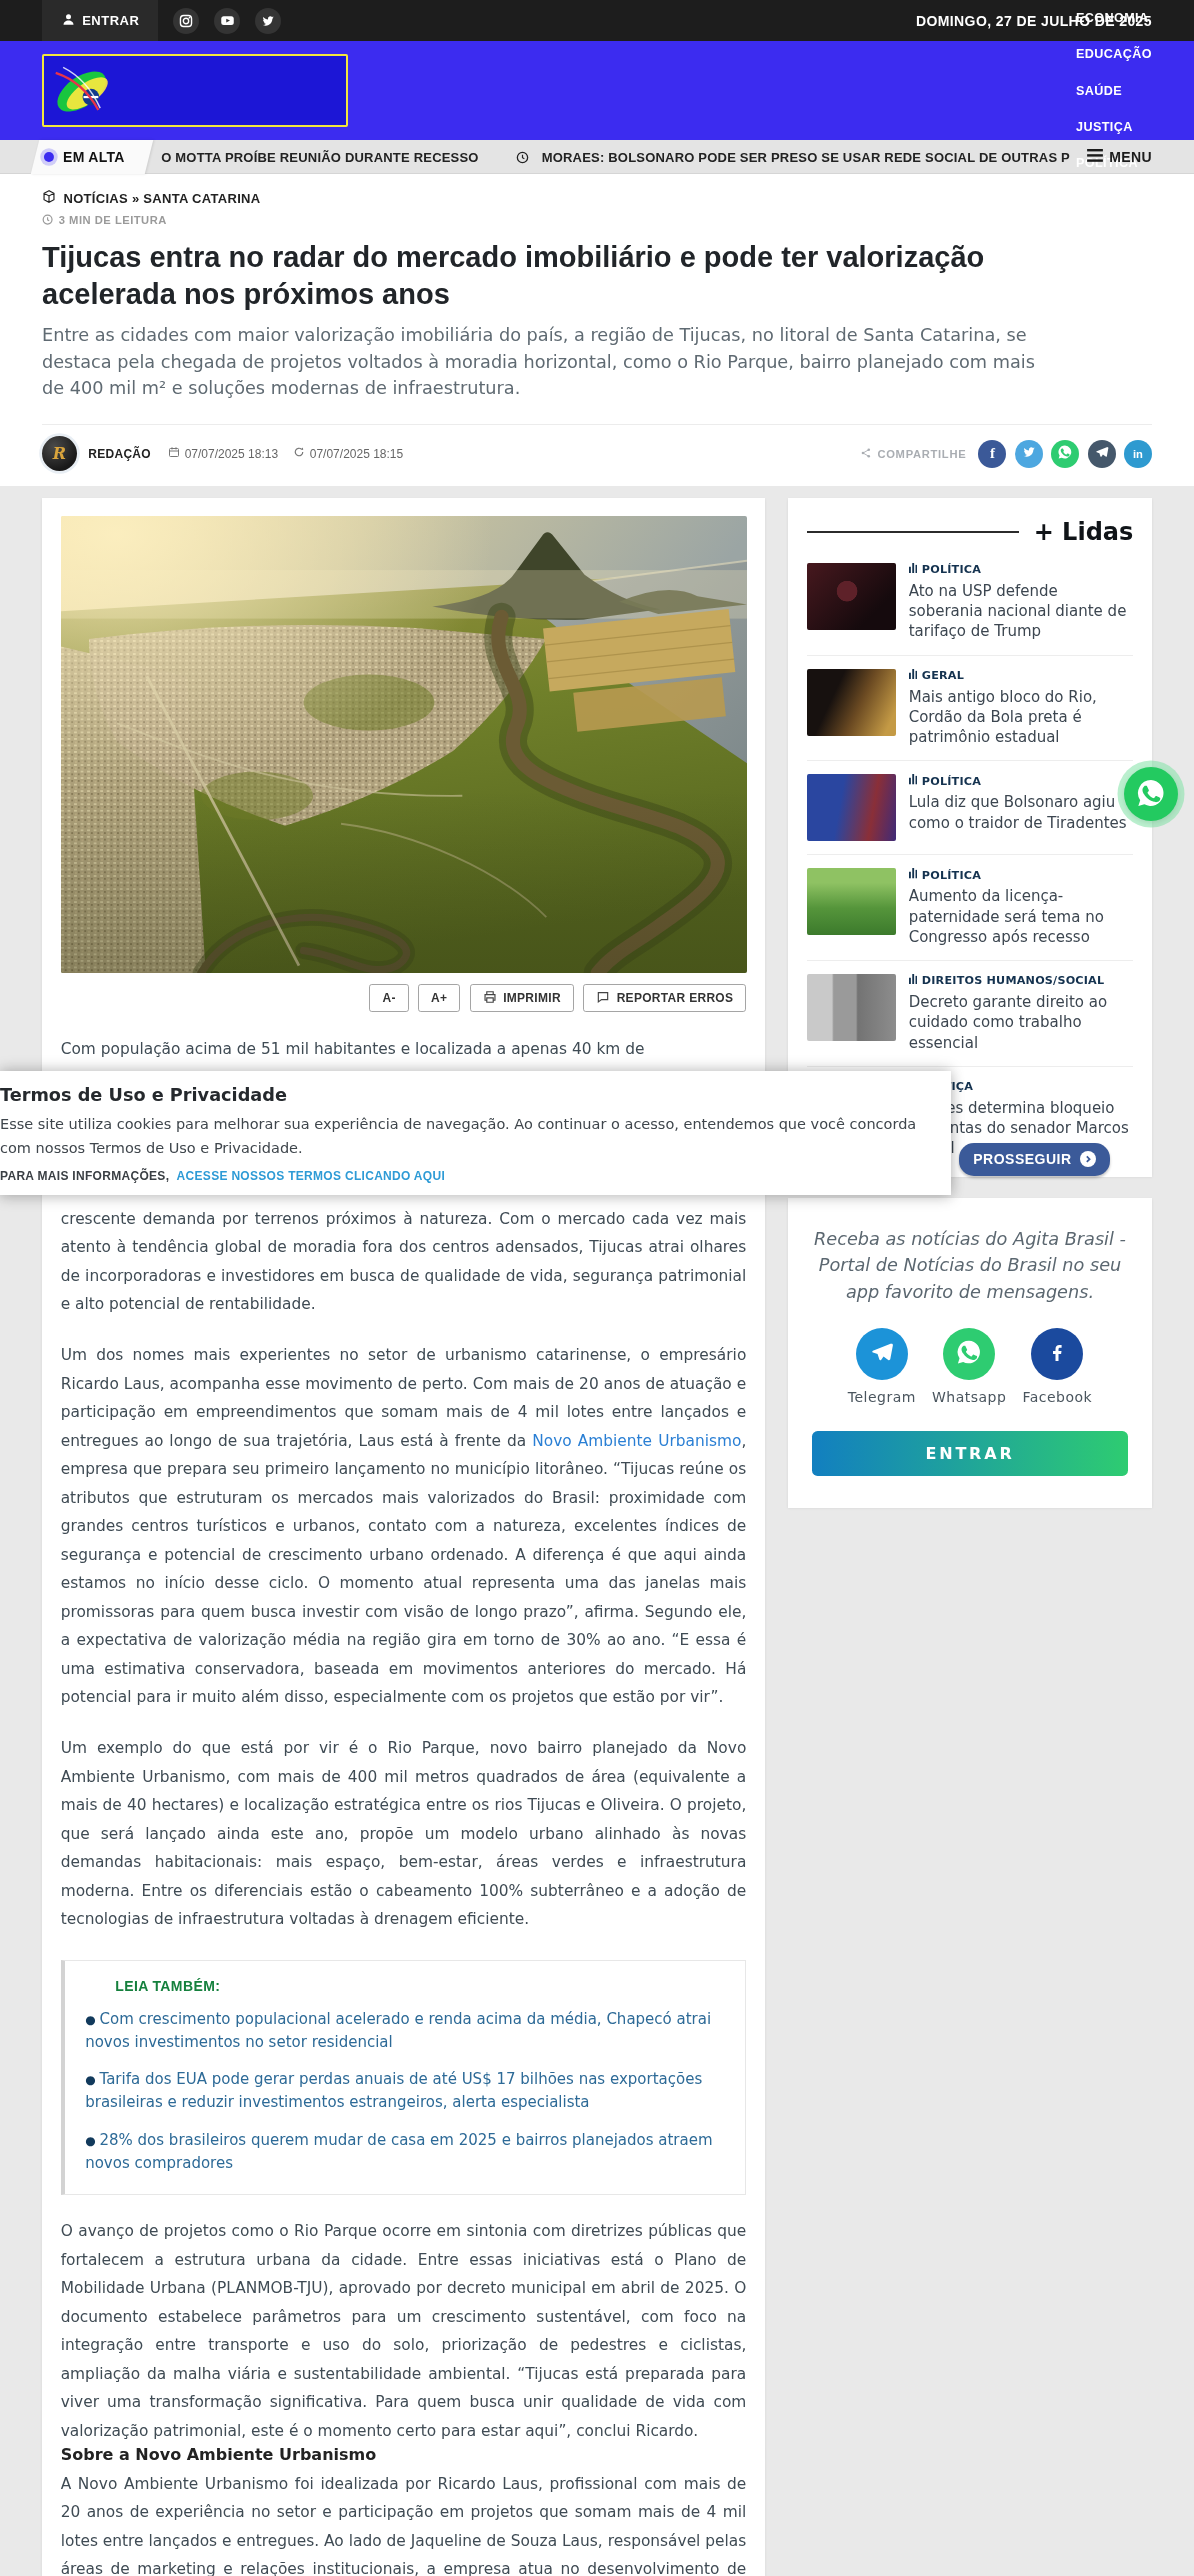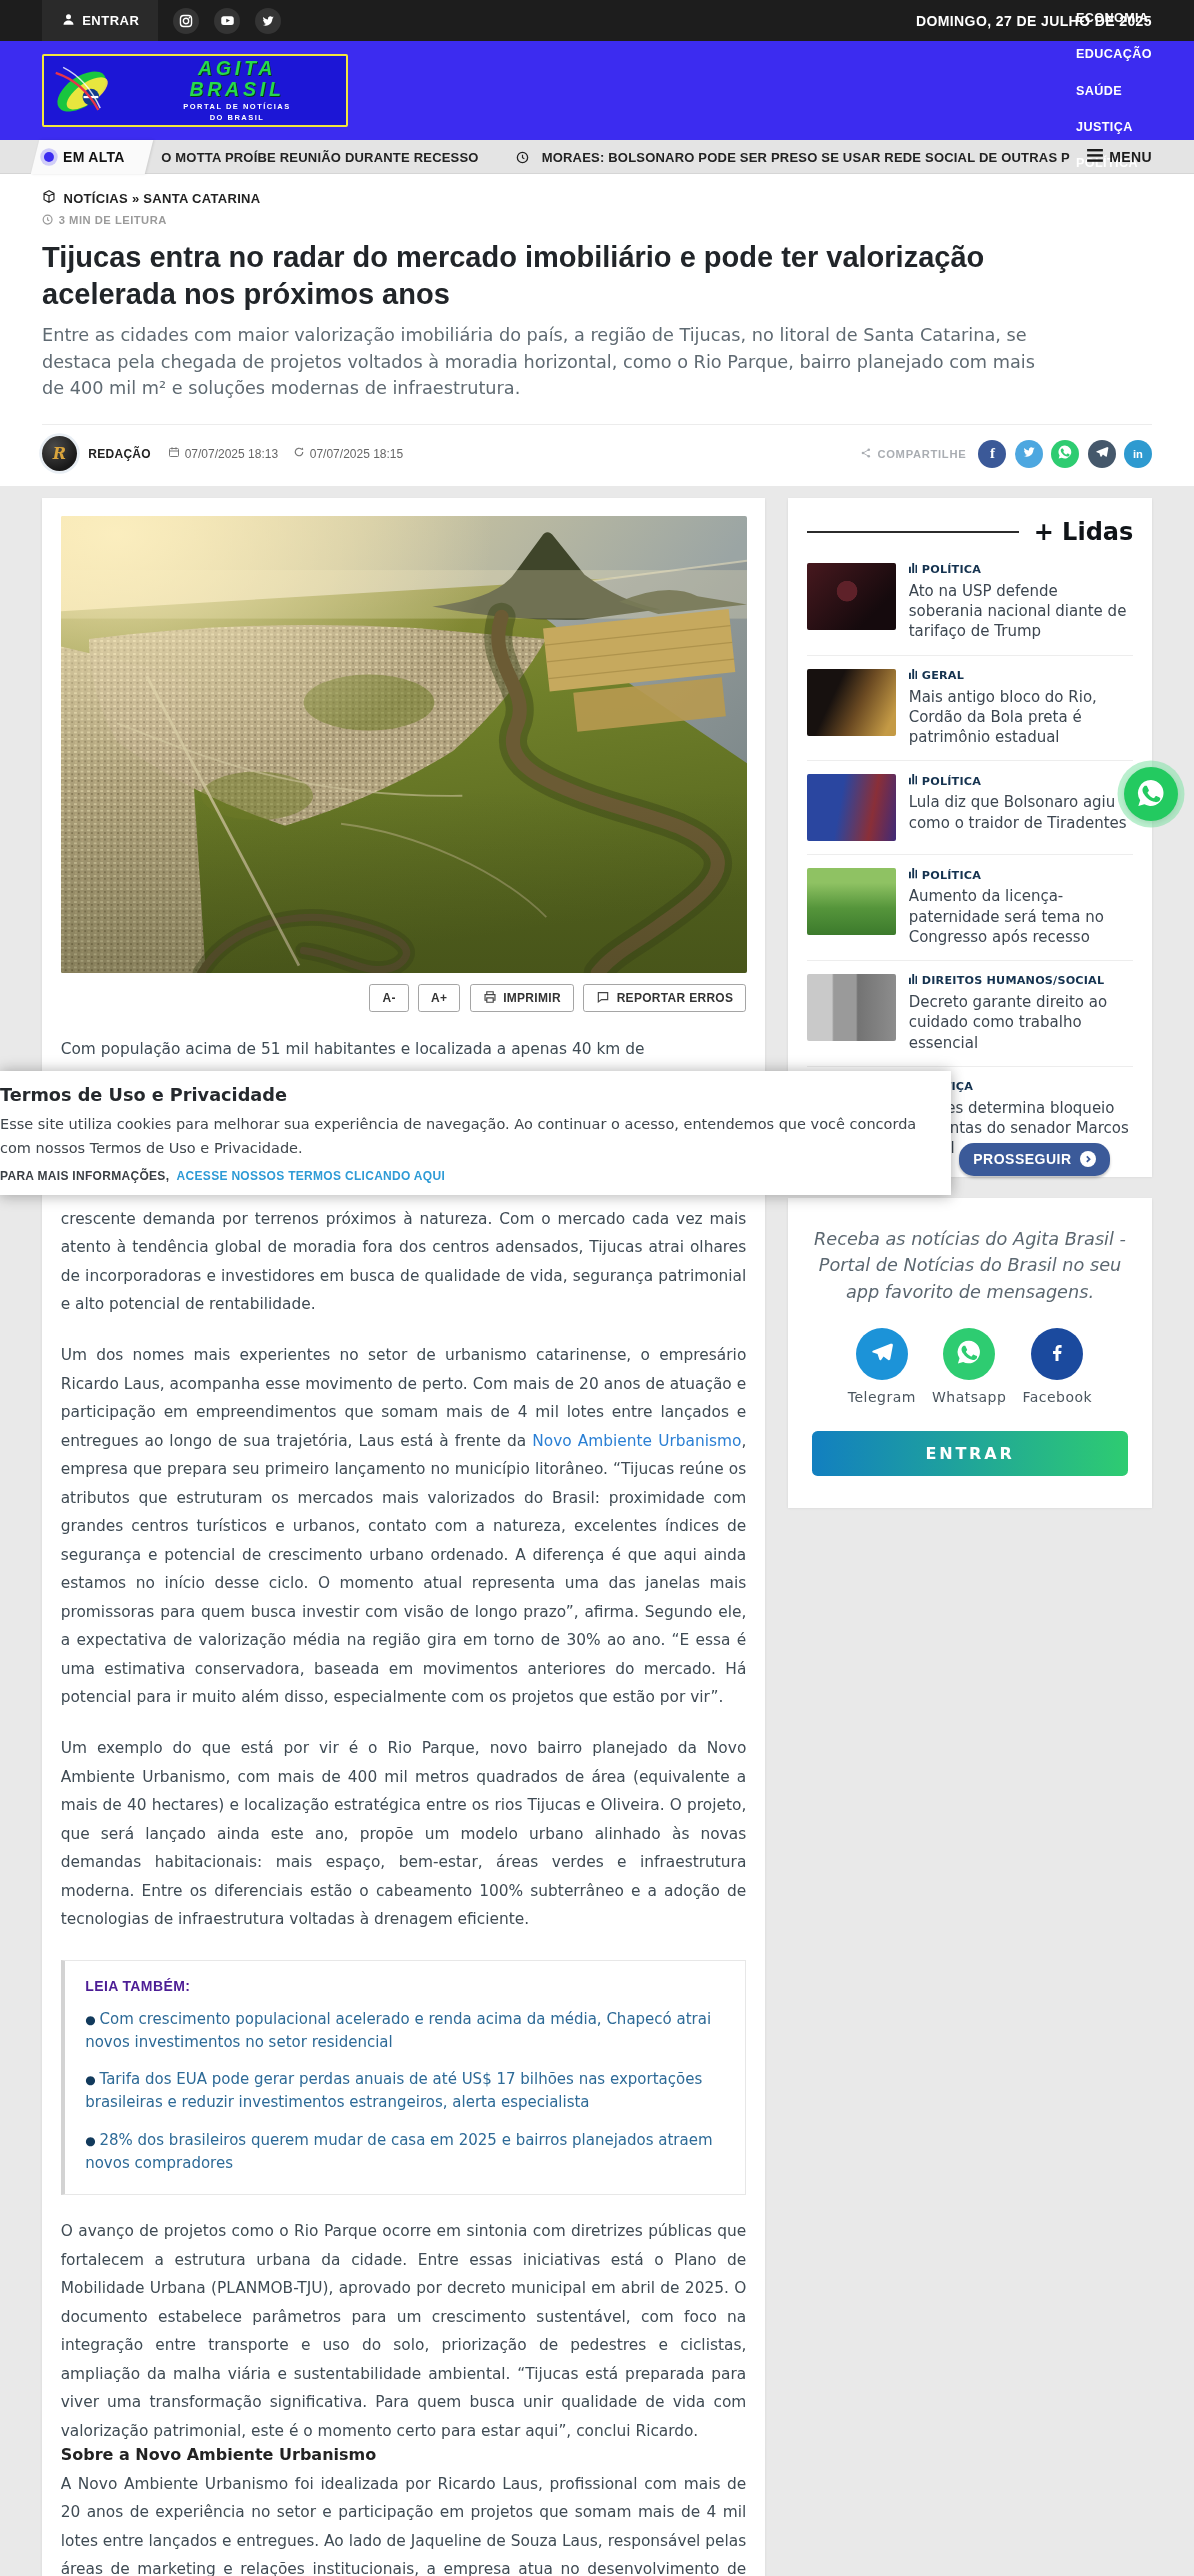--- a/index.html
+++ b/index.html
@@ -76,21 +76,21 @@
   .hero{width:686px;height:457px;overflow:hidden;border-radius:1.9px;}
   .hero svg{display:block;}
   .tools{display:flex;justify-content:flex-end;gap:9.3px;margin-top:11.2px;}
   .tools button{display:flex;align-items:center;gap:6.5px;height:28px;padding:0 12px;background:#fff;
                 border:0.9px solid #a5a5a5;border-radius:2.8px;font:bold 12px "Liberation Sans",sans-serif;
                 color:#333;letter-spacing:0.3px;cursor:pointer;}
   .card-main p.body{font:15.4px "DejaVu Sans",sans-serif;color:#3f4b54;line-height:1.85;text-align:justify;margin-top:22.4px;}
   .banner-gap{height:119px;}
   .inline-link{color:#2a7fd4;text-decoration:none;cursor:pointer;}
   .leia{border:0.9px solid #e7e7e7;border-left:4.7px solid #d3d3d3;padding:17px 20.5px 18.7px;margin-top:26px;}
-  .leia-head{font:bold 14px "Liberation Sans",sans-serif;color:#4c1d95;letter-spacing:0.4px;}
+  .leia-head{font:bold 14px "Liberation Sans",sans-serif;color:#15803d;letter-spacing:0.4px;margin-left:30px;}
   .leia a{display:block;font:15px "DejaVu Sans",sans-serif;color:#2d6a97;line-height:1.55;margin-top:14px;
           text-decoration:none;cursor:pointer;}
   .leia a::before{content:"● ";color:#123a5c;font-size:12px;}
   .about-h{font:bold 16px "DejaVu Sans",sans-serif;color:#222;}
 
   
   .rightcol{width:364px;}
   .card-side{background:#fff;box-shadow:0 0.9px 2.8px rgba(0,0,0,.08);padding:15px 18.7px 5.6px;}
   .side-head{display:flex;align-items:center;gap:15px;padding:5.6px 0 3.7px;}
   .side-head .line{flex:1;height:1.9px;background:#2b2b2b;}
@@ -184,26 +184,20 @@
     <div class="container mainhead-inner">
       <a class="logo">
         <span class="logo-swoosh"><svg width="80" height="63" viewBox="0 0 86 68">
               <ellipse cx="34" cy="34" rx="30" ry="16" fill="#19c63f" transform="rotate(-35 34 34)"></ellipse>
               <ellipse cx="40" cy="36" rx="26" ry="11" fill="#ffe93e" transform="rotate(-35 40 36)" opacity=".9"></ellipse>
               <circle cx="44" cy="40" r="9" fill="#123a8c"></circle>
               <path d="M36 40h16" stroke="#fff" stroke-width="2.4"></path>
               <path d="M6 14c18 6 34 18 46 40" stroke="#e8334a" stroke-width="2.5" fill="none"></path>
               <path d="M14 8c16 8 30 22 40 44" stroke="#fff" stroke-width="1.6" fill="none" opacity=".8"></path>
             </svg></span>
-        <span class="logo-text">
-          <span class="logo-title" style="display:block">AGITA</span>
-          <span class="logo-title" style="display:block">BRASIL</span>
-          <span class="logo-sub" style="display:block">PORTAL DE NOTÍCIAS</span>
-          <span class="logo-sub" style="display:block">DO BRASIL</span>
-        </span>
       </a>
       <nav class="mainnav">
         <a>INÍCIO</a>
         <a>ECONOMIA</a>
         <a>EDUCAÇÃO</a>
         <a>SAÚDE</a>
         <a>JUSTIÇA</a>
         <a>POLÍTICA</a>
         <a>MUNDO</a>
       </nav>

